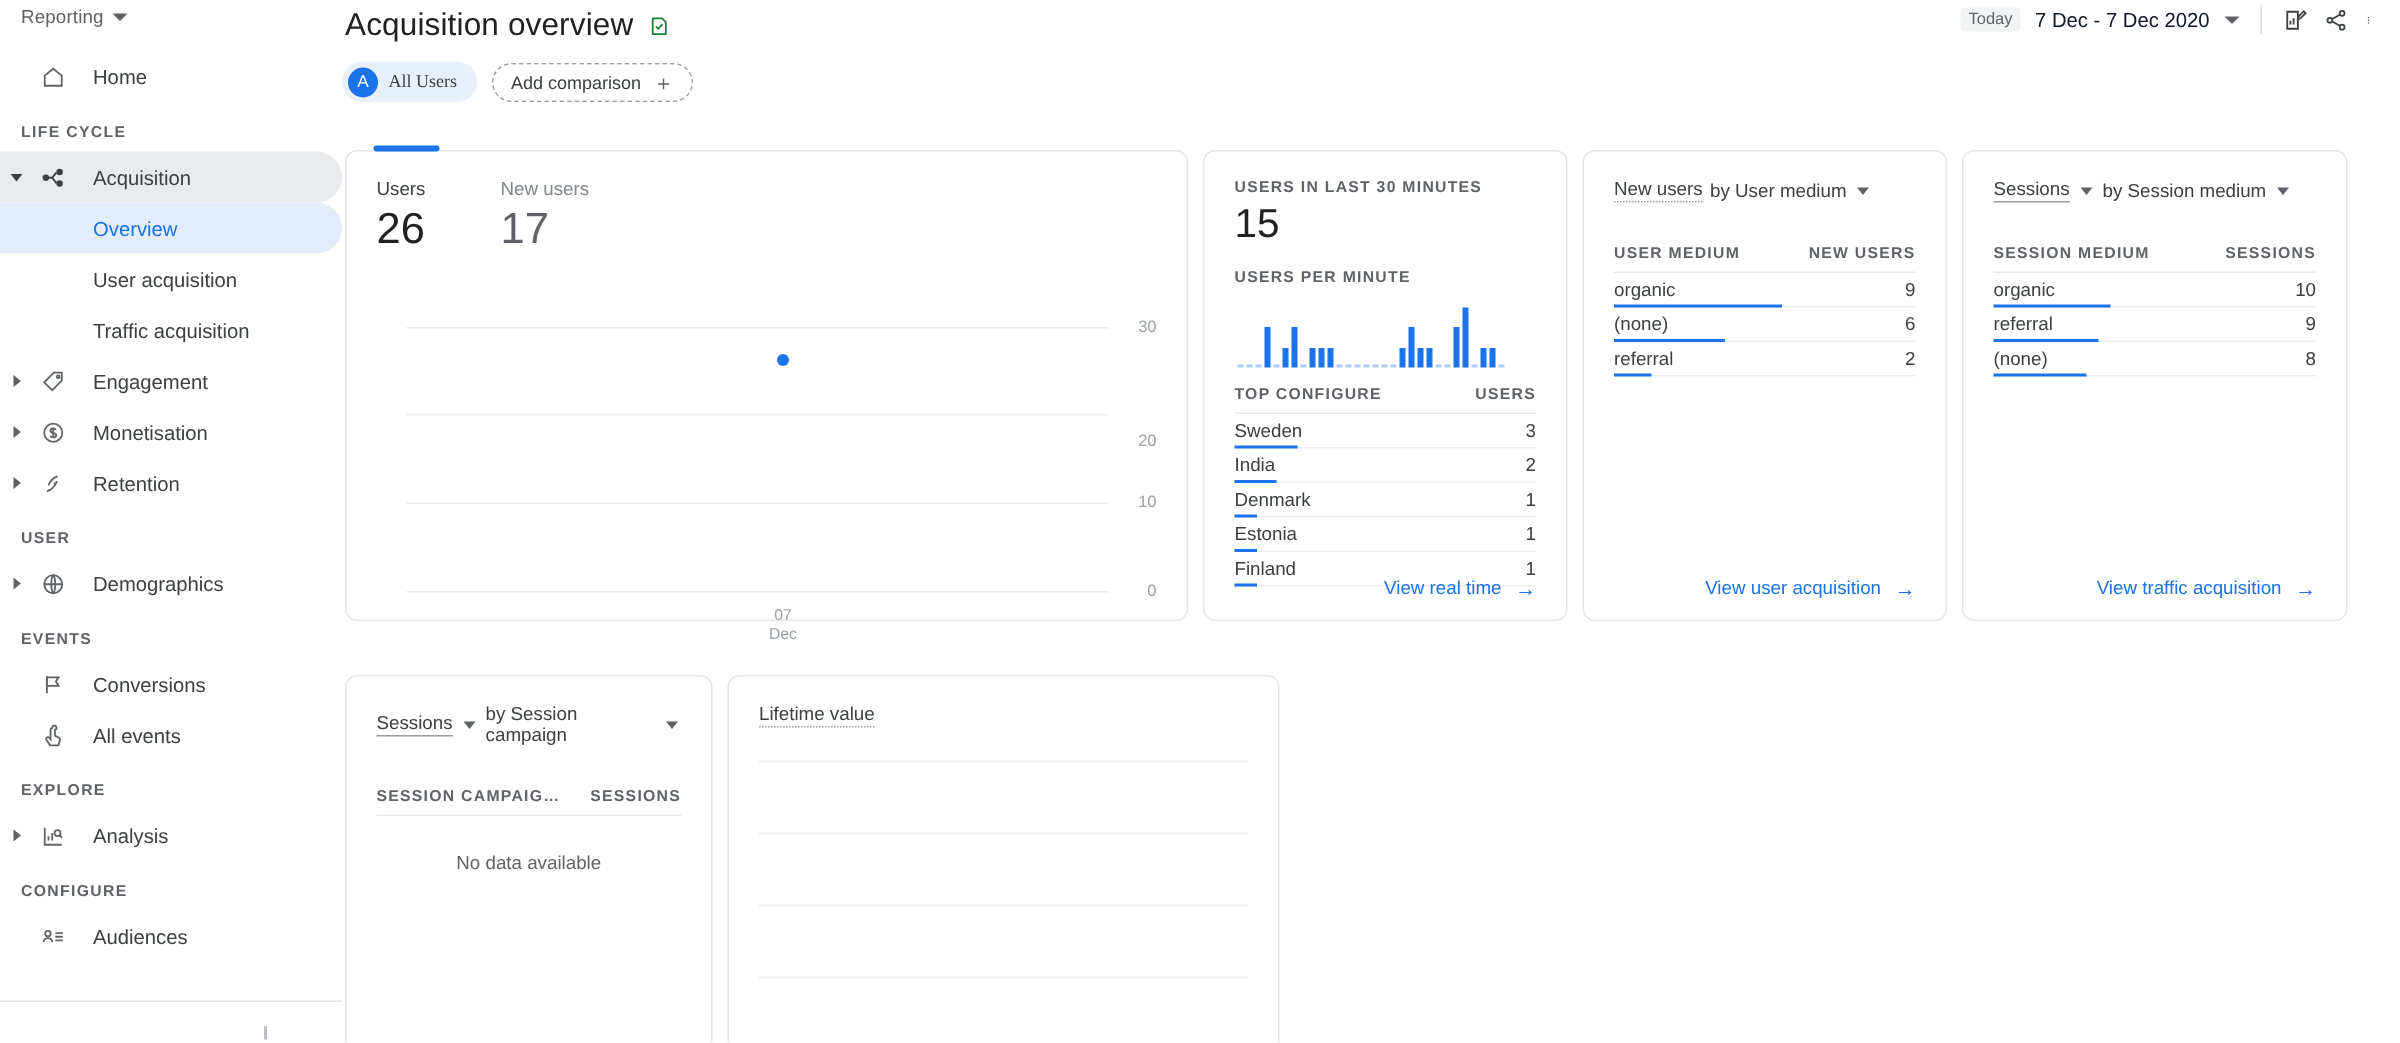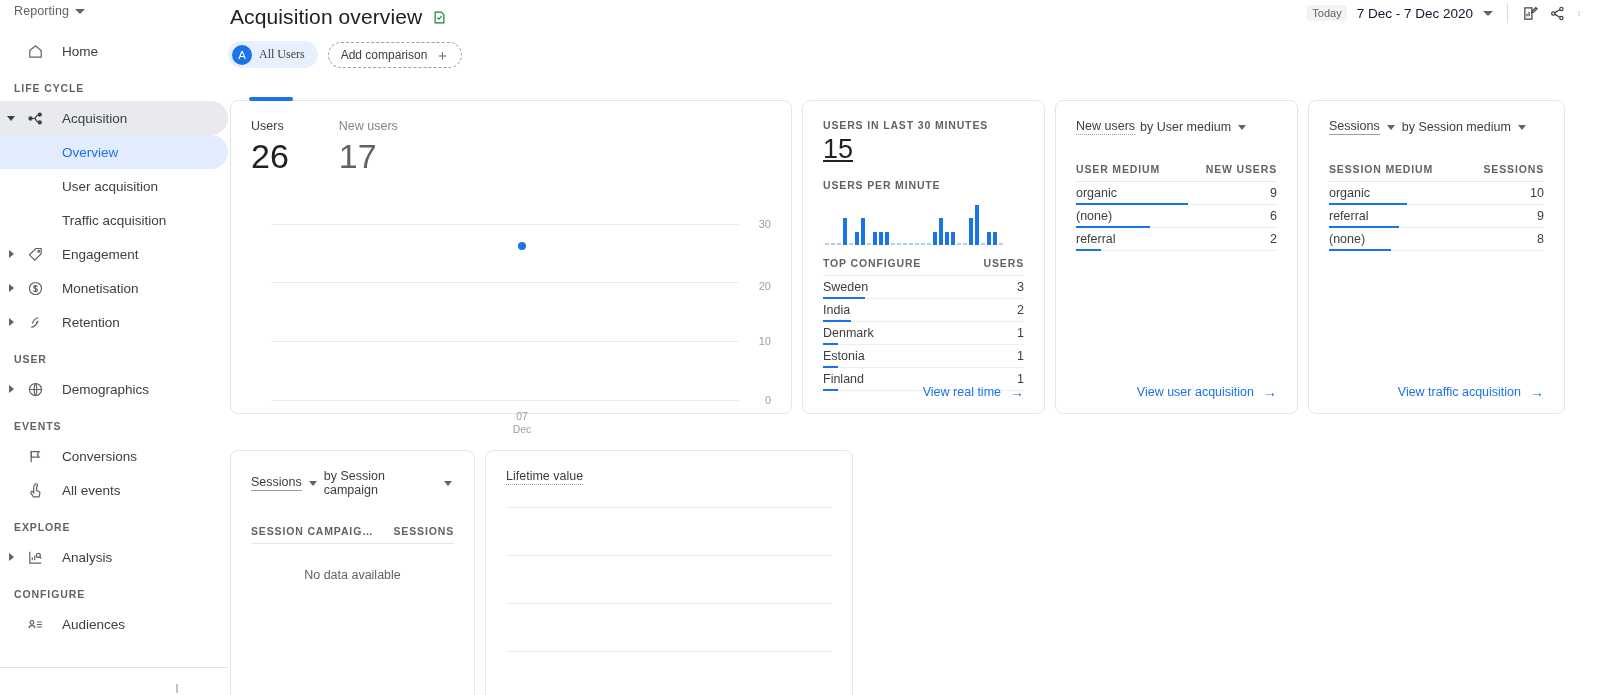--- a/index.html
+++ b/index.html
@@ -165,21 +165,21 @@
 
   .tab-indicator {
     position: absolute; left: 18px; top: -4px;
     width: 44px; height: 4px; background: #1a73e8; border-radius: 2px;
   }
 
   
   .metrics { display: flex; gap: 50px; }
   .metric .m-label { font-size: 12.5px; color: #3c4043; }
   .metric.dim .m-label { color: #80868b; }
-  .metric .m-value { font-size: 34px; color: #202124; margin-top: 4px; font-weight: 400; }
+  .metric .m-value { font-size: 29px; color: #202124; margin-top: 4px; font-weight: 400; }
   .metric.dim .m-value { color: #5f6368; }
 
   .plot {
     position: relative; margin-top: 48px;
     height: 188px;
   }
   .gridline {
     position: absolute; left: 20px; right: 32px;
     height: 1px; background: #ececec;
   }
@@ -195,21 +195,21 @@
   .xtick {
     position: absolute; text-align: center;
     font-size: 10.5px; color: #9aa0a6; line-height: 13px;
     transform: translateX(-50%);
   }
 
   
   .kicker {
     font-size: 10.5px; font-weight: 600; color: #5f6368; letter-spacing: .85px;
   }
-  .big-number { font-size: 27px; color: #202124; margin: 3px 0 14px 0; text-decoration: underline; }
+  .big-number { font-size: 27px; color: #202124; margin: 3px 0 14px 0; }
   .spark {
     display: flex; align-items: flex-end; gap: 2px;
     height: 44px; margin: 10px 0 6px 2px;
   }
   .spark .bar { width: 4px; background: #1a73e8; border-radius: 0; min-height: 2px; }
   .spark .bar.z { background: #aecbfa; height: 2px !important; }
 
   .tbl-head {
     display: flex; justify-content: space-between;
     font-size: 10.5px; font-weight: 600; color: #5f6368; letter-spacing: .85px;
@@ -506,21 +506,21 @@
                 <div class="m-value">17</div>
               </div>
             </div>
 
             <div class="plot">
               <div class="gridline" style="top:0px;"></div>
               <div class="gridline" style="top:58px;"></div>
               <div class="gridline" style="top:117px;"></div>
               <div class="gridline" style="top:176px;"></div>
               <span class="ylab" style="top:0px;">30</span>
-              <span class="ylab" style="top:62px;">20</span>
+              <span class="ylab" style="top:76px;">20</span>
               <span class="ylab" style="top:117px;">10</span>
               <span class="ylab" style="top:176px;">0</span>
               <span class="dot" style="left:271px; top:22px;"></span>
               <span class="xtick" style="left:271px; top:186px;">
                 <span>07</span><br>
                 <span>Dec</span>
               </span>
             </div>
           </div>
         </div>

